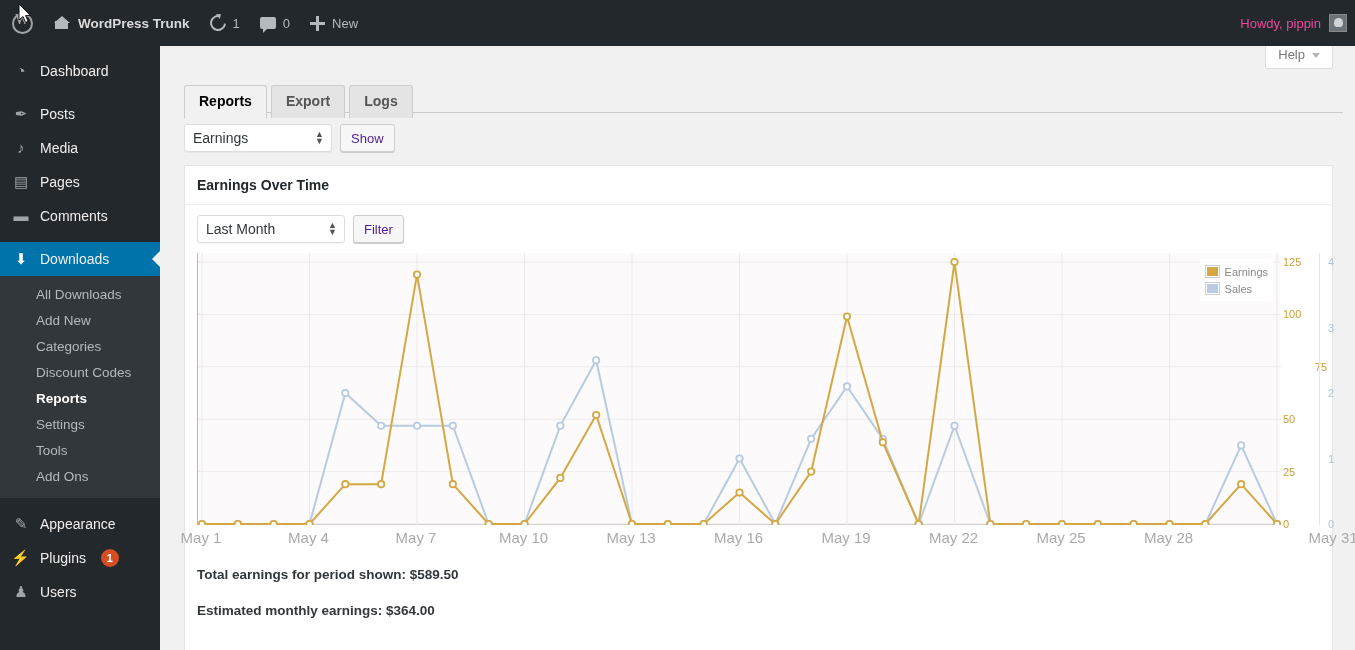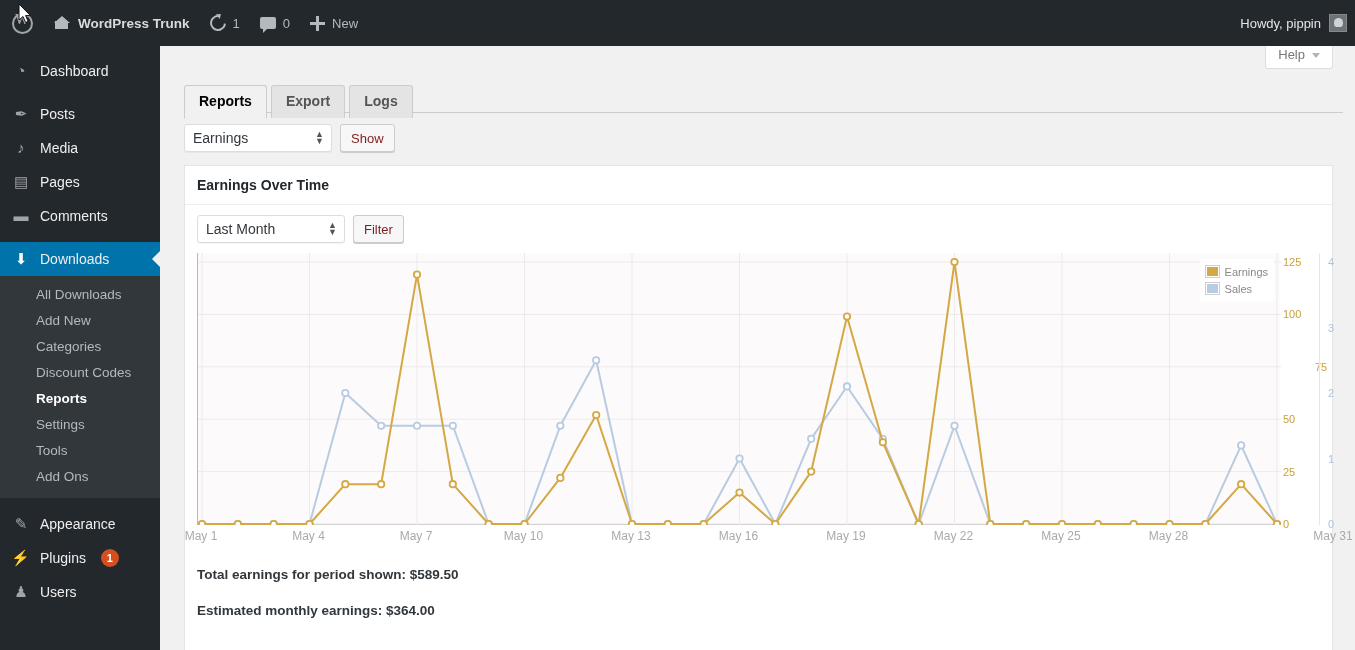--- a/index.html
+++ b/index.html
@@ -71,21 +71,21 @@
   }
   .ab-plus::before, .ab-plus::after {
     content: ""; position: absolute; background: #b4b9be;
   }
   .ab-plus::before { left: 6px; top: 0; width: 3px; height: 15px; }
   .ab-plus::after { left: 0; top: 6px; width: 15px; height: 3px; }
   #adminbar .ab-right {
     margin-left: auto; display: flex; align-items: center;
     gap: 8px; padding-right: 8px;
   }
-  .howdy { color: #e5e5e5; font-size: 13px; }
+  .howdy { color: #ec4899; font-size: 13px; }
   .avatar {
     width: 18px; height: 18px; background: #6c7378;
     border: 1px solid #888; position: relative; overflow: hidden;
   }
   .avatar::after {
     content: ""; position: absolute; left: 4px; top: 3px;
     width: 9px; height: 9px; background: #cfd3d6; border-radius: 50% 50% 40% 40%;
   }
   
   #adminmenu {
@@ -175,21 +175,21 @@
     padding: 0 26px 0 8px; font-size: 14px; color: #32373c;
     box-shadow: 0 1px 0 rgba(0,0,0,.04);
   }
   .wp-select .spin {
     position: absolute; right: 8px; top: 50%; margin-top: -7px;
     width: 8px; height: 14px; color: #555; font-size: 9px;
     line-height: 7px; text-align: center;
   }
   .wp-button {
     background: #f7f7f7; border: 1px solid #ccc; border-radius: 3px;
-    height: 28px; padding: 0 10px; font-size: 13px; color: #7f1d1d;
+    height: 28px; padding: 0 10px; font-size: 13px; color: #4c1d95;
     display: flex; align-items: center;
     box-shadow: 0 1px 0 #ccc;
   }
   .postbox {
     margin: 13px 22px 0 24px; background: #fff;
     border: 1px solid #e5e5e5; box-shadow: 0 1px 1px rgba(0,0,0,.04);
   }
   .postbox h3 {
     margin: 0; padding: 11px 12px; font-size: 14px; color: #23282d;
     border-bottom: 1px solid #eee; font-weight: bold;
@@ -217,21 +217,21 @@
   }
   .axis-left { left: 1086px; color: #c8a13c; }
   .axis-right { left: 1122px; color: #aec3d8;
     border-left: 1px solid #e6e6e6; padding-left: 8px; }
   .tick {
     position: absolute; left: 0; transform: translateY(-50%);
     white-space: nowrap;
   }
   .xlabels {
     position: absolute; top: 276px; left: 0; width: 1083px; height: 20px;
-    font-size: 12px; color: #aaa; text-decoration: underline;
+    font-size: 15px; color: #aaa; text-decoration: underline;
   }
   .xlabel { position: absolute; transform: translateX(-50%); white-space: nowrap; }
   .legend {
     position: absolute; right: 6px; top: 6px;
     background: rgba(255,255,255,.85);
     padding: 4px 6px; font-size: 11px; color: #888;
   }
   .legend-row { display: flex; align-items: center; gap: 6px; height: 17px; }
   .swatch { width: 13px; height: 11px; border: 1px solid #fff; outline: 1px solid #cfcfcf; }
   

